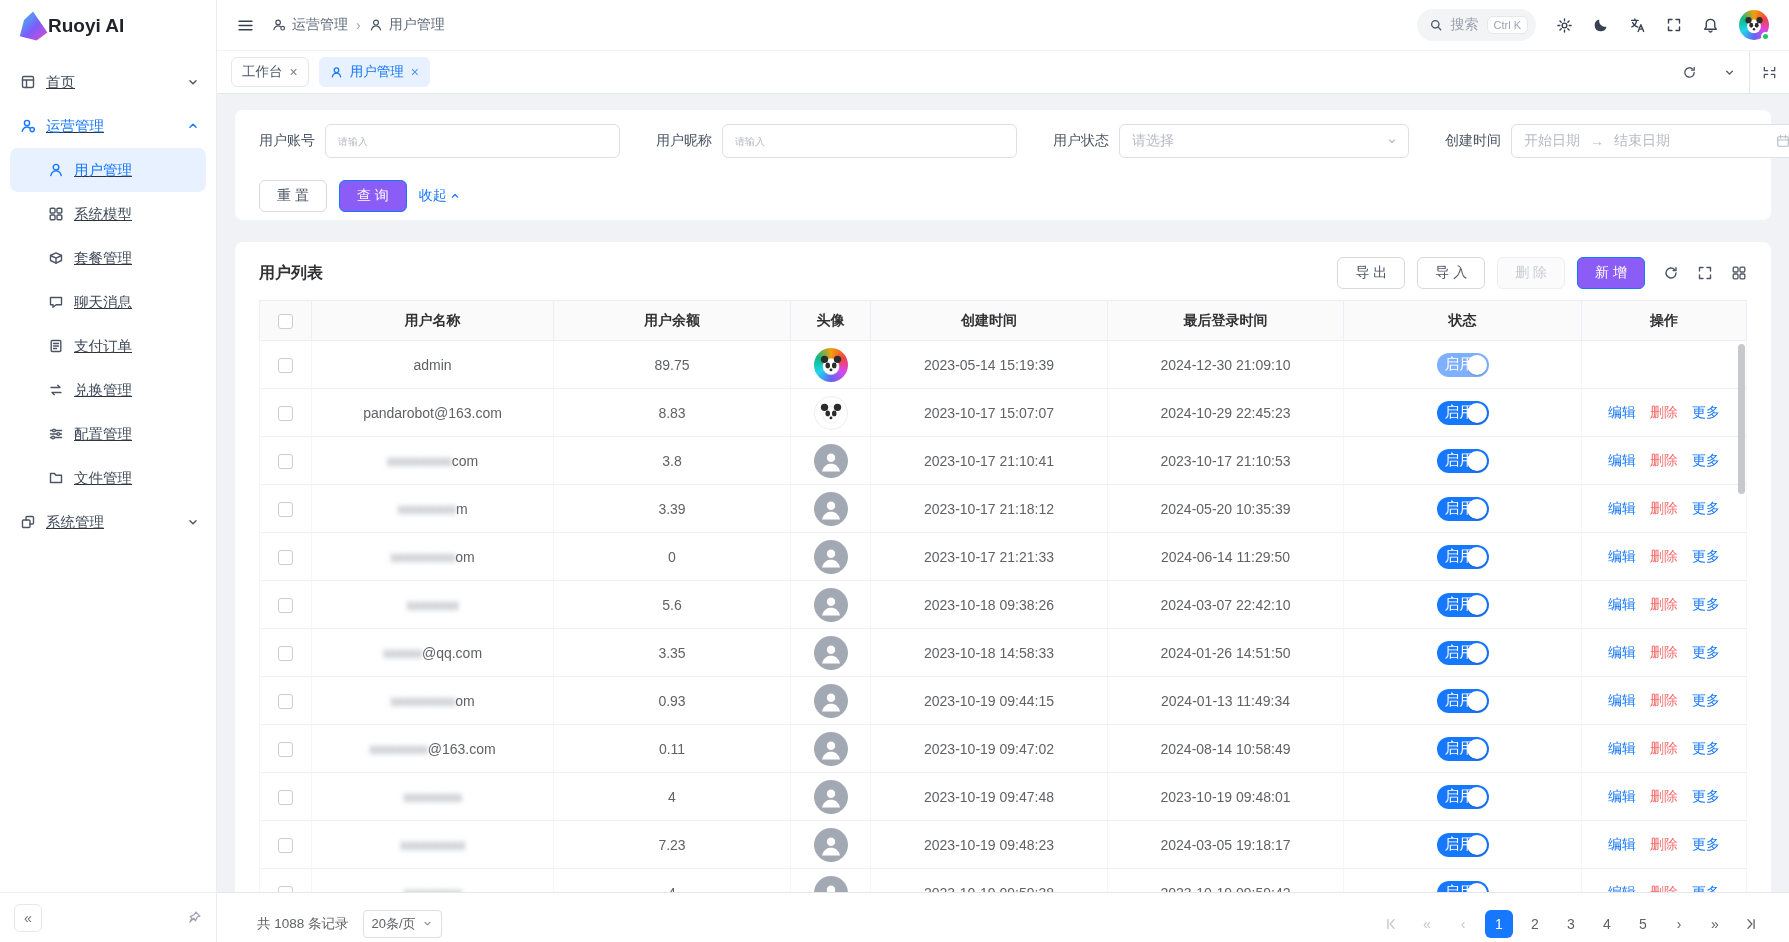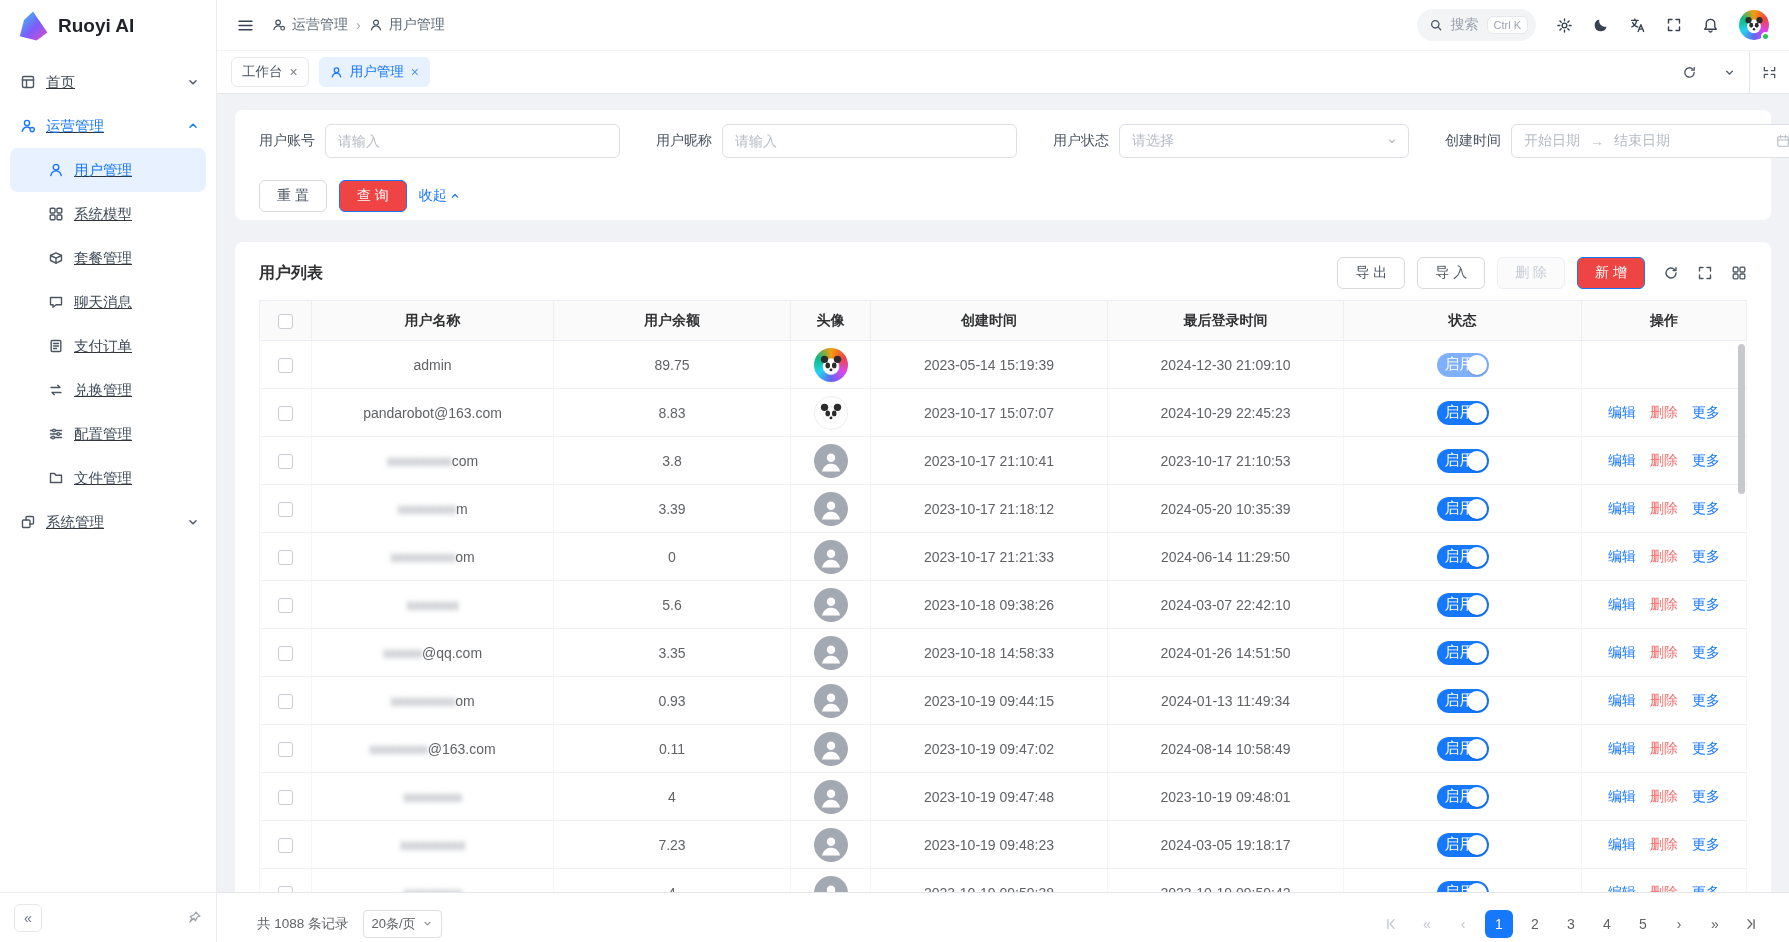--- a/index.html
+++ b/index.html
@@ -5,21 +5,21 @@
   * { box-sizing: border-box; margin: 0; padding: 0; }
   html,body { width:1789px; height:942px; overflow:hidden; }
   body { font-family:"Liberation Sans","DejaVu Sans",sans-serif; font-size:14px; color:#303133; background:#f0f2f5; }
   .ic svg{ display:block; }
   .ic { display:inline-flex; align-items:center; justify-content:center; color:#4b5563; }
 
   .app { display:flex; width:100%; height:100%; }
 
   
   .sidebar { width:217px; background:#fff; border-right:1px solid #ececec; display:flex; flex-direction:column; flex-shrink:0; }
-  .logo-row { height:52px; display:flex; align-items:center; gap:10px; padding:0 18px; }
+  .logo-row { height:52px; display:flex; align-items:center; gap:0; padding:0 18px; }
   .logo-mark { width:30px; height:30px; background:linear-gradient(135deg,#34d1f0 0%,#7c5cfc 55%,#e649c1 100%); clip-path:polygon(50% 2%, 98% 72%, 62% 98%, 6% 84%, 20% 30%); }
   .logo-text { font-size:19px; font-weight:bold; color:#1f2329; }
   .nav { flex:1; overflow:hidden; padding-top:8px;text-decoration:underline; }
   .menu-item { height:44px; display:flex; align-items:center; gap:10px; padding:0 16px 0 20px; color:#3f4a59; cursor:pointer; font-size:14.5px; }
   .menu-item .lbl { flex:1; }
   .menu-item.parent-active { color:#1677ff; }
   .menu-item.parent-active .ic { color:#1677ff; }
   .sub-item { height:44px; display:flex; align-items:center; gap:10px; padding:0 14px 0 38px; margin:0 10px; border-radius:8px; color:#3f4a59; cursor:pointer; font-size:14.5px; }
   .sub-item.active { background:#e8f1ff; color:#1677ff; }
   .sub-item.active .ic { color:#1677ff; }
@@ -54,29 +54,29 @@
   .tabbar-tool { width:40px; height:100%; display:flex; align-items:center; justify-content:center; color:#4b5563; cursor:pointer; }
   .tabbar-tool.bordered { border-left:1px solid #e5e7eb; }
 
   .content { flex:1; min-height:0; padding:16px 18px 0 18px; display:flex; flex-direction:column; overflow:hidden; }
 
   
   .filter-card { background:#fff; border-radius:8px; padding:14px 24px 8px 24px; flex-shrink:0; }
   .filter-row { display:flex; align-items:center; gap:36px; }
   .f-group { display:flex; align-items:center; gap:10px; }
   .f-label { color:#4b5563; white-space:nowrap; }
-  .f-input { width:295px; height:34px; border:1px solid #dcdfe6; border-radius:6px; padding:0 12px; font-size:14px; color:#4c1d95; font-family:inherit; outline:none; background:#fff; }
+  .f-input { width:295px; height:34px; border:1px solid #dcdfe6; border-radius:6px; padding:0 12px; font-size:10px; color:#4c1d95; font-family:inherit; outline:none; background:#fff; }
   .f-input::placeholder { color:#b6bbc4; }
   .f-select { width:290px; height:34px; border:1px solid #dcdfe6; border-radius:6px; padding:0 10px 0 12px; display:flex; align-items:center; justify-content:space-between; color:#b6bbc4; cursor:pointer; background:#fff; }
   .f-date { width:290px; height:34px; border:1px solid #dcdfe6; border-radius:6px; padding:0 10px 0 12px; display:flex; align-items:center; gap:10px; color:#b6bbc4; cursor:pointer; background:#fff; }
   .f-date .dsep { color:#b6bbc4; }
   .f-date .dend { flex:1; }
   .filter-actions { display:flex; align-items:center; justify-content:flex-start; gap:12px; margin-top:22px; }
   .btn { height:32px; padding:0 17px; border-radius:6px; border:1px solid #d9d9d9; background:#fff; color:#4b5563; font-size:14px; font-family:inherit; cursor:pointer; display:inline-flex; align-items:center; gap:6px; }
-  .btn.primary { background:#ef4444; border-color:#1677ff; color:#fff; }
+  .btn.primary { background:#8b5cf6; border-color:#1677ff; color:#fff; }
   .btn.disabled { color:#c8cdd4; border-color:#ebeef5; background:#fbfbfc; cursor:not-allowed; }
   .link-collapse { color:#1677ff; display:inline-flex; align-items:center; gap:2px; cursor:pointer; font-size:14px; }
 
   
   .table-card { background:#fff; border-radius:8px 8px 0 0; margin-top:22px; flex:1; min-height:0; padding:12px 24px 0 24px; display:flex; flex-direction:column; overflow:hidden; }
   .table-toolbar { height:38px; display:flex; align-items:center; flex-shrink:0; }
   .table-title { font-size:16px; font-weight:600; color:#303133; }
   .toolbar-btns { margin-left:auto; display:flex; align-items:center; gap:12px; }
   .tool-icon { color:#4b5563; cursor:pointer; margin-left:6px; }
   .table-wrap { flex:1; min-height:0; overflow:hidden; position:relative; margin-top:8px; }

